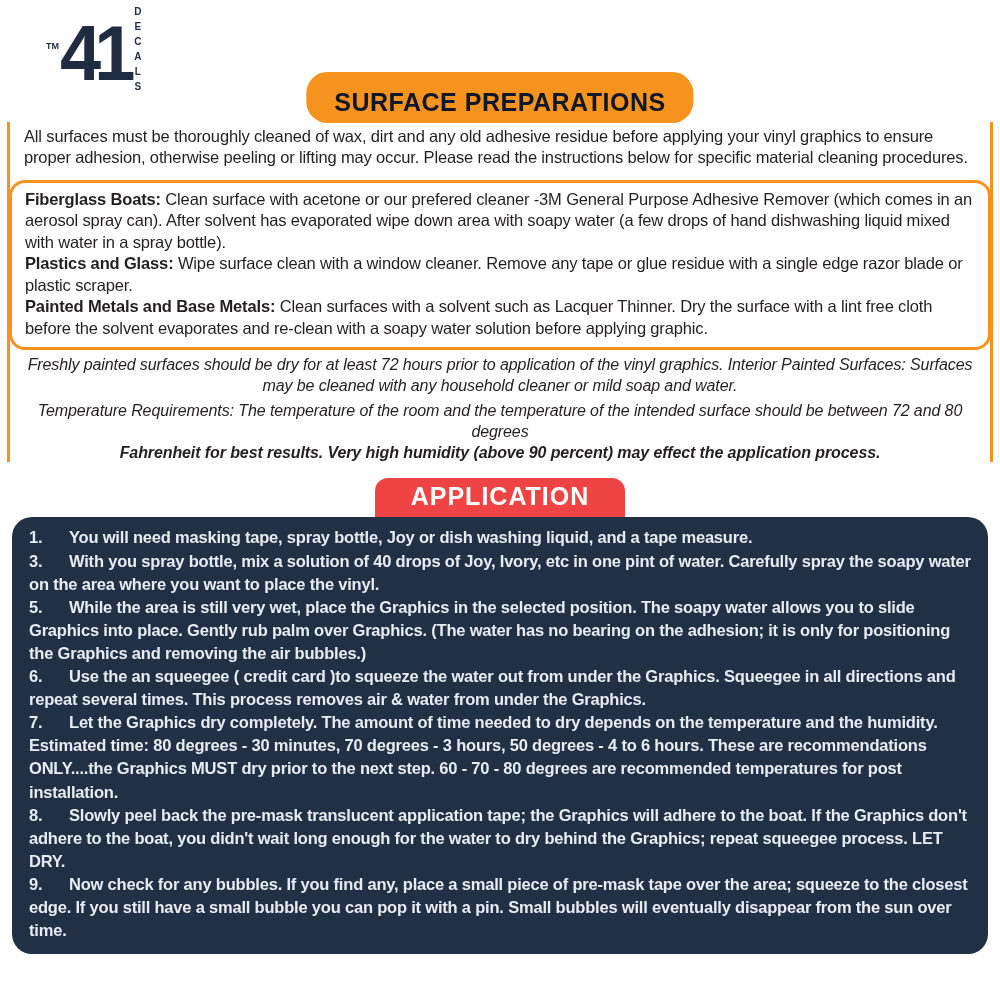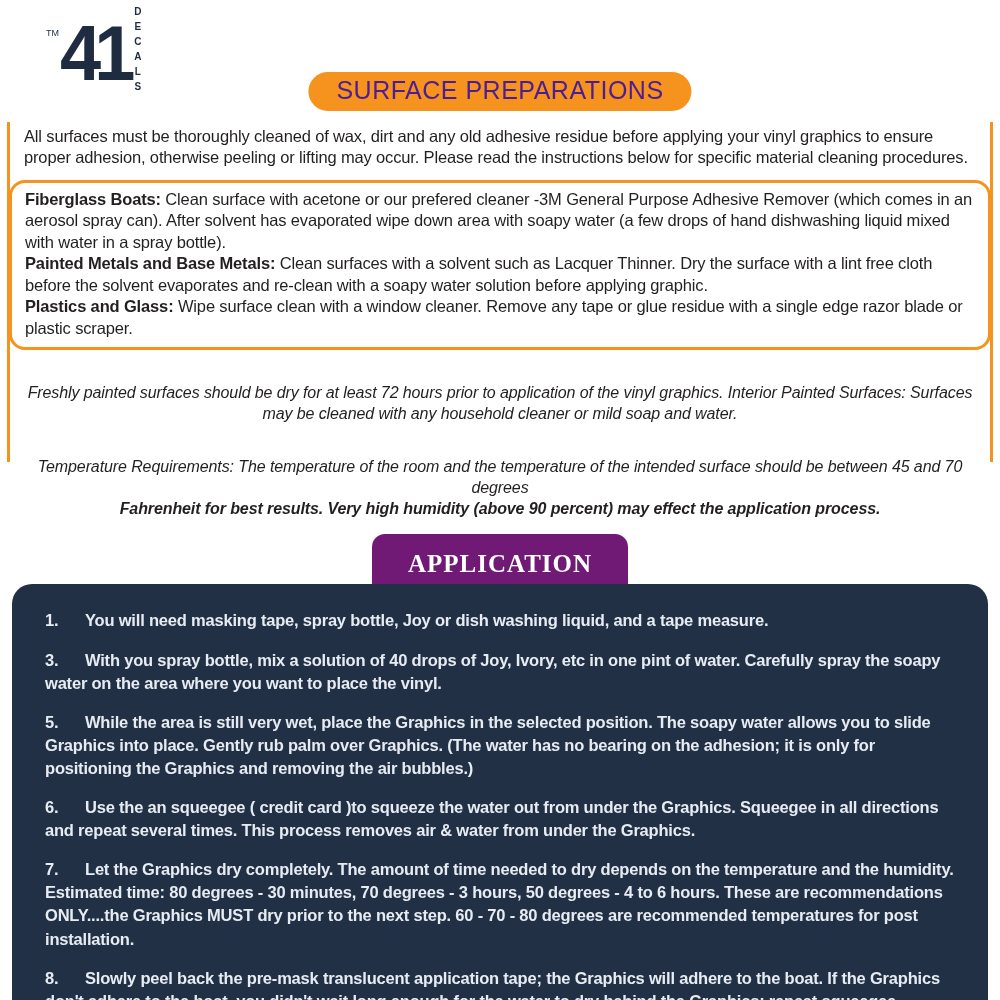--- a/index.html
+++ b/index.html
@@ -17,21 +17,21 @@
   
   .header { position: relative; height: 124px; }
   .logo {
     position: absolute;
     left: 46px;
     top: 20px;
     display: flex;
     align-items: flex-start;
     color: #1f2b40;
   }
-  .logo-tm { font-size: 9px; font-weight: normal; margin-top: 8px; margin-right: 1px; }
+  .logo-tm { font-size: 9px; font-weight: bold; margin-top: 21px; margin-right: 1px; }
   .logo-number {
     font-size: 74px;
     font-weight: bold;
     line-height: 0.92;
     letter-spacing: -7px;
     transform: scaleY(1.05);
   }
   .logo-vertical {
     writing-mode: vertical-rl;
     text-orientation: upright;
@@ -42,25 +42,25 @@
     margin-left: 4px;
     margin-top: 4px;
     height: 72px;
   }
   .surface-banner {
     position: absolute;
     left: 50%;
     top: 72px;
     transform: translateX(-50%);
     background: #f6921e;
-    color: #4c1d95;
-    font-weight: normal;
+    color: #0f172a;
+    font-weight: bold;
     font-size: 25px;
     letter-spacing: 0.5px;
-    padding: 4px 28px 6px;
+    padding: 16px 28px 6px;
     border-radius: 21px;
     white-space: nowrap;
   }
 
   
   .side-frame {
     position: absolute;
     left: 7px;
     right: 7px;
     top: 122px;
@@ -83,51 +83,50 @@
     border-radius: 16px;
     padding: 6px 13px 8px;
     font-size: 16.5px;
     line-height: 1.3;
     letter-spacing: -0.15px;
   }
   .clean-item { margin: 0; }
   .clean-item strong { font-weight: bold; }
 
   .note {
-    margin: 32px 20px 0;
+    margin: 4px 20px 0;
     text-align: center;
     font-style: italic;
     font-size: 16px;
     line-height: 1.32;
     letter-spacing: -0.1px;
   }
   .note-bold { font-weight: bold; }
 
   
   .app-banner-row { display: flex; justify-content: center; margin-top: 15px; }
   .app-banner {
-    background: #701a75;
+    background: #ef4444;
     color: #ffffff;
     font-weight: bold;
     font-size: 25px;
     letter-spacing: 1px;
-    padding: 16px 36px 6px;
+    padding: 4px 36px 6px;
     border-radius: 13px 13px 0 0;
     white-space: nowrap;
-    font-family: Liberation Serif, serif;
   }
   .app-box {
     margin: 0 12px;
     background: #223046;
     border-radius: 20px;
     padding: 9px 17px 12px;
     color: #e7ecf3;
   }
   .step {
-    margin: 16px;
+    margin: 0;
     font-size: 16.5px;
     font-weight: bold;
     line-height: 1.4;
     letter-spacing: -0.2px;
   }
   .step-num { display: inline-block; width: 40px; }
 </style>
 </head>
 <body>
 
@@ -144,31 +143,31 @@
     <div class="surface-banner">SURFACE PREPARATIONS</div>
   </div>
 
   <p class="intro">All surfaces must be thoroughly cleaned of wax, dirt and any old adhesive residue before applying your vinyl graphics to ensure proper adhesion, otherwise peeling or lifting may occur. Please read the instructions below for specific material cleaning procedures.</p>
 
   <div class="clean-box">
       <p class="clean-item">
       <strong>Fiberglass Boats:</strong><span> Clean surface with acetone or our prefered cleaner -3M General Purpose Adhesive Remover (which comes in an aerosol spray can). After solvent has evaporated wipe down area with soapy water (a few drops of hand dishwashing liquid mixed with water in a spray bottle).</span>
     </p>
       <p class="clean-item">
-      <strong>Painted Metals and Base Metals:</strong><span> Clean surfaces with a solvent such as Lacquer Thinner. Dry the surface with a lint free cloth before the solvent evaporates and re-clean with a soapy water solution before applying graphic.</span>
+      <strong>Plastics and Glass:</strong><span> Wipe surface clean with a window cleaner. Remove any tape or glue residue with a single edge razor blade or plastic scraper.</span>
     </p>
       <p class="clean-item">
-      <strong>Plastics and Glass:</strong><span> Wipe surface clean with a window cleaner. Remove any tape or glue residue with a single edge razor blade or plastic scraper.</span>
+      <strong>Painted Metals and Base Metals:</strong><span> Clean surfaces with a solvent such as Lacquer Thinner. Dry the surface with a lint free cloth before the solvent evaporates and re-clean with a soapy water solution before applying graphic.</span>
     </p>
     </div>
 
   <p class="note">Freshly painted surfaces should be dry for at least 72 hours prior to application of the vinyl graphics. Interior Painted Surfaces: Surfaces may be cleaned with any household cleaner or mild soap and water.</p>
 
   <div class="note">
-    <div>Temperature Requirements: The temperature of the room and the temperature of the intended surface should be between 45 and 70 degrees</div>
+    <div>Temperature Requirements: The temperature of the room and the temperature of the intended surface should be between 72 and 80 degrees</div>
     <div class="note-bold">Fahrenheit for best results. Very high humidity (above 90 percent) may effect the application process.</div>
   </div>
 
   <div class="app-banner-row">
     <div class="app-banner">APPLICATION</div>
   </div>
 
   <div class="app-box">
       <p class="step">
       <span class="step-num">1.</span><span>You will need masking tape, spray bottle, Joy or dish washing liquid, and a tape measure.</span>

